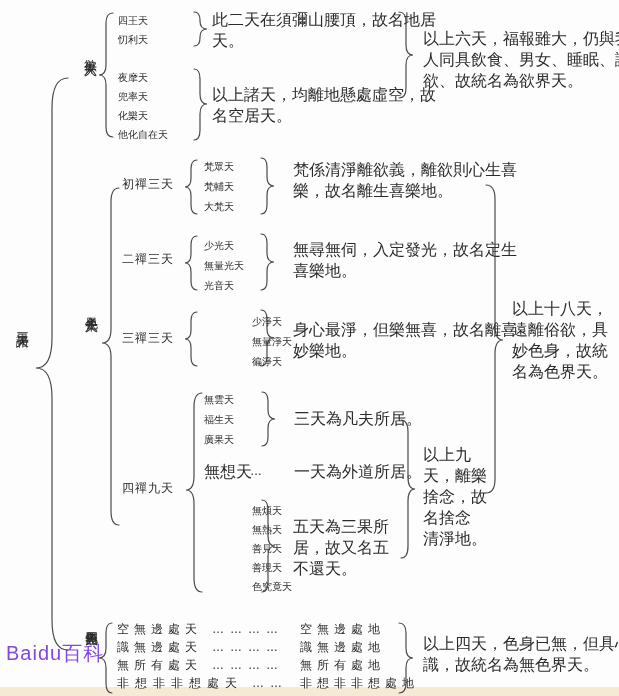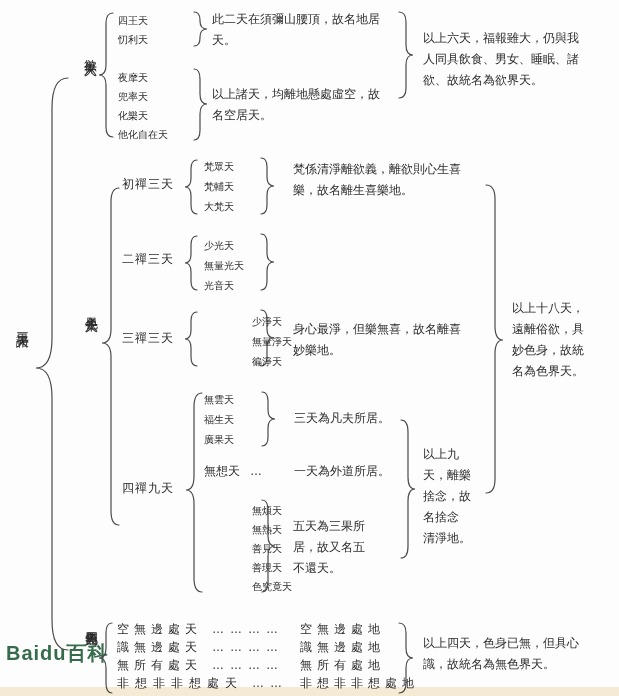--- a/index.html
+++ b/index.html
@@ -2,39 +2,39 @@
 <html><head>
 <meta charset="utf-8">
 <style>
   html,body { margin:0; padding:0; }
   .page {
     position:relative; width:619px; height:696px; overflow:hidden;
     background:#fdfdfd; color:#2b2b2b;
     font-family:"Liberation Sans","DejaVu Sans",sans-serif;
   }
   svg.braces { position:absolute; left:0; top:0; z-index:1; }
-  .txt { position:absolute; z-index:2; font-size:12px; line-height:21px; white-space:nowrap; }
+  .txt { position:absolute; z-index:2; font-size:16px; line-height:21px; white-space:nowrap; }
   .items { position:absolute; z-index:2; font-size:10px; line-height:20px; white-space:nowrap; }
   .items.lh19 { line-height:19px; }
   .glabel { position:absolute; z-index:2; font-size:12px; line-height:1; white-space:nowrap; letter-spacing:1px; }
   .vlabel {
     position:absolute; z-index:2; font-size:13px; line-height:1;
     writing-mode:vertical-rl; text-orientation:upright; letter-spacing:1.5px; white-space:nowrap;
   }
   .fr-row { position:absolute; z-index:3; font-size:12px; line-height:14px; height:15px; width:480px; }
   .fr-heaven { position:absolute; left:0; top:0; letter-spacing:5px; }
   .fr-heaven.wide { letter-spacing:6px; }
   .fr-dots { position:absolute; left:95px; top:0; letter-spacing:6px; }
   .fr-dots.short { left:135px; }
   .fr-ground { position:absolute; left:183px; top:0; letter-spacing:5px; }
   .dots-inline { position:absolute; z-index:2; font-size:12px; line-height:21px; letter-spacing:2px; }
   .watermark {
     position:absolute; z-index:0; left:6px; top:640px;
-    font-size:20px; font-weight:bold; letter-spacing:1px;
-    color:#14532d; opacity:0.85;
+    font-size:20px; font-weight:normal; letter-spacing:1px;
+    color:#6d28d9; opacity:0.85;
   }
   .bottom-strip {
     position:absolute; z-index:0; left:0; top:687px; width:619px; height:9px;
     background:#f5ebd5;
   }
 </style>
 </head>
 <body>
 
 <div class="page">
@@ -93,20 +93,21 @@
     <div>大梵天</div>
   </div>
   <div class="txt" style="left:293px; top:159px;">梵係清淨離欲義，離欲則心生喜<br>樂，故名離生喜樂地。</div>
 
   <div class="glabel" style="left:122px; top:253px;">二禪三天</div>
   <div class="items" style="left:204px; top:236px;">
     <div>少光天</div>
     <div>無量光天</div>
     <div>光音天</div>
   </div>
+  <div class="txt" style="left:293px; top:239px;">無尋無伺，入定發光，故名定生<br>喜樂地。</div>
 
   <div class="glabel" style="left:122px; top:332px;">三禪三天</div>
   <div class="items" style="left:204px; top:312px;margin-left:48px;">
     <div>少淨天</div>
     <div>無量淨天</div>
     <div>徧淨天</div>
   </div>
   <div class="txt" style="left:293px; top:319px;">身心最淨，但樂無喜，故名離喜<br>妙樂地。</div>
 
   <div class="glabel" style="left:122px; top:482px;">四禪九天</div>

